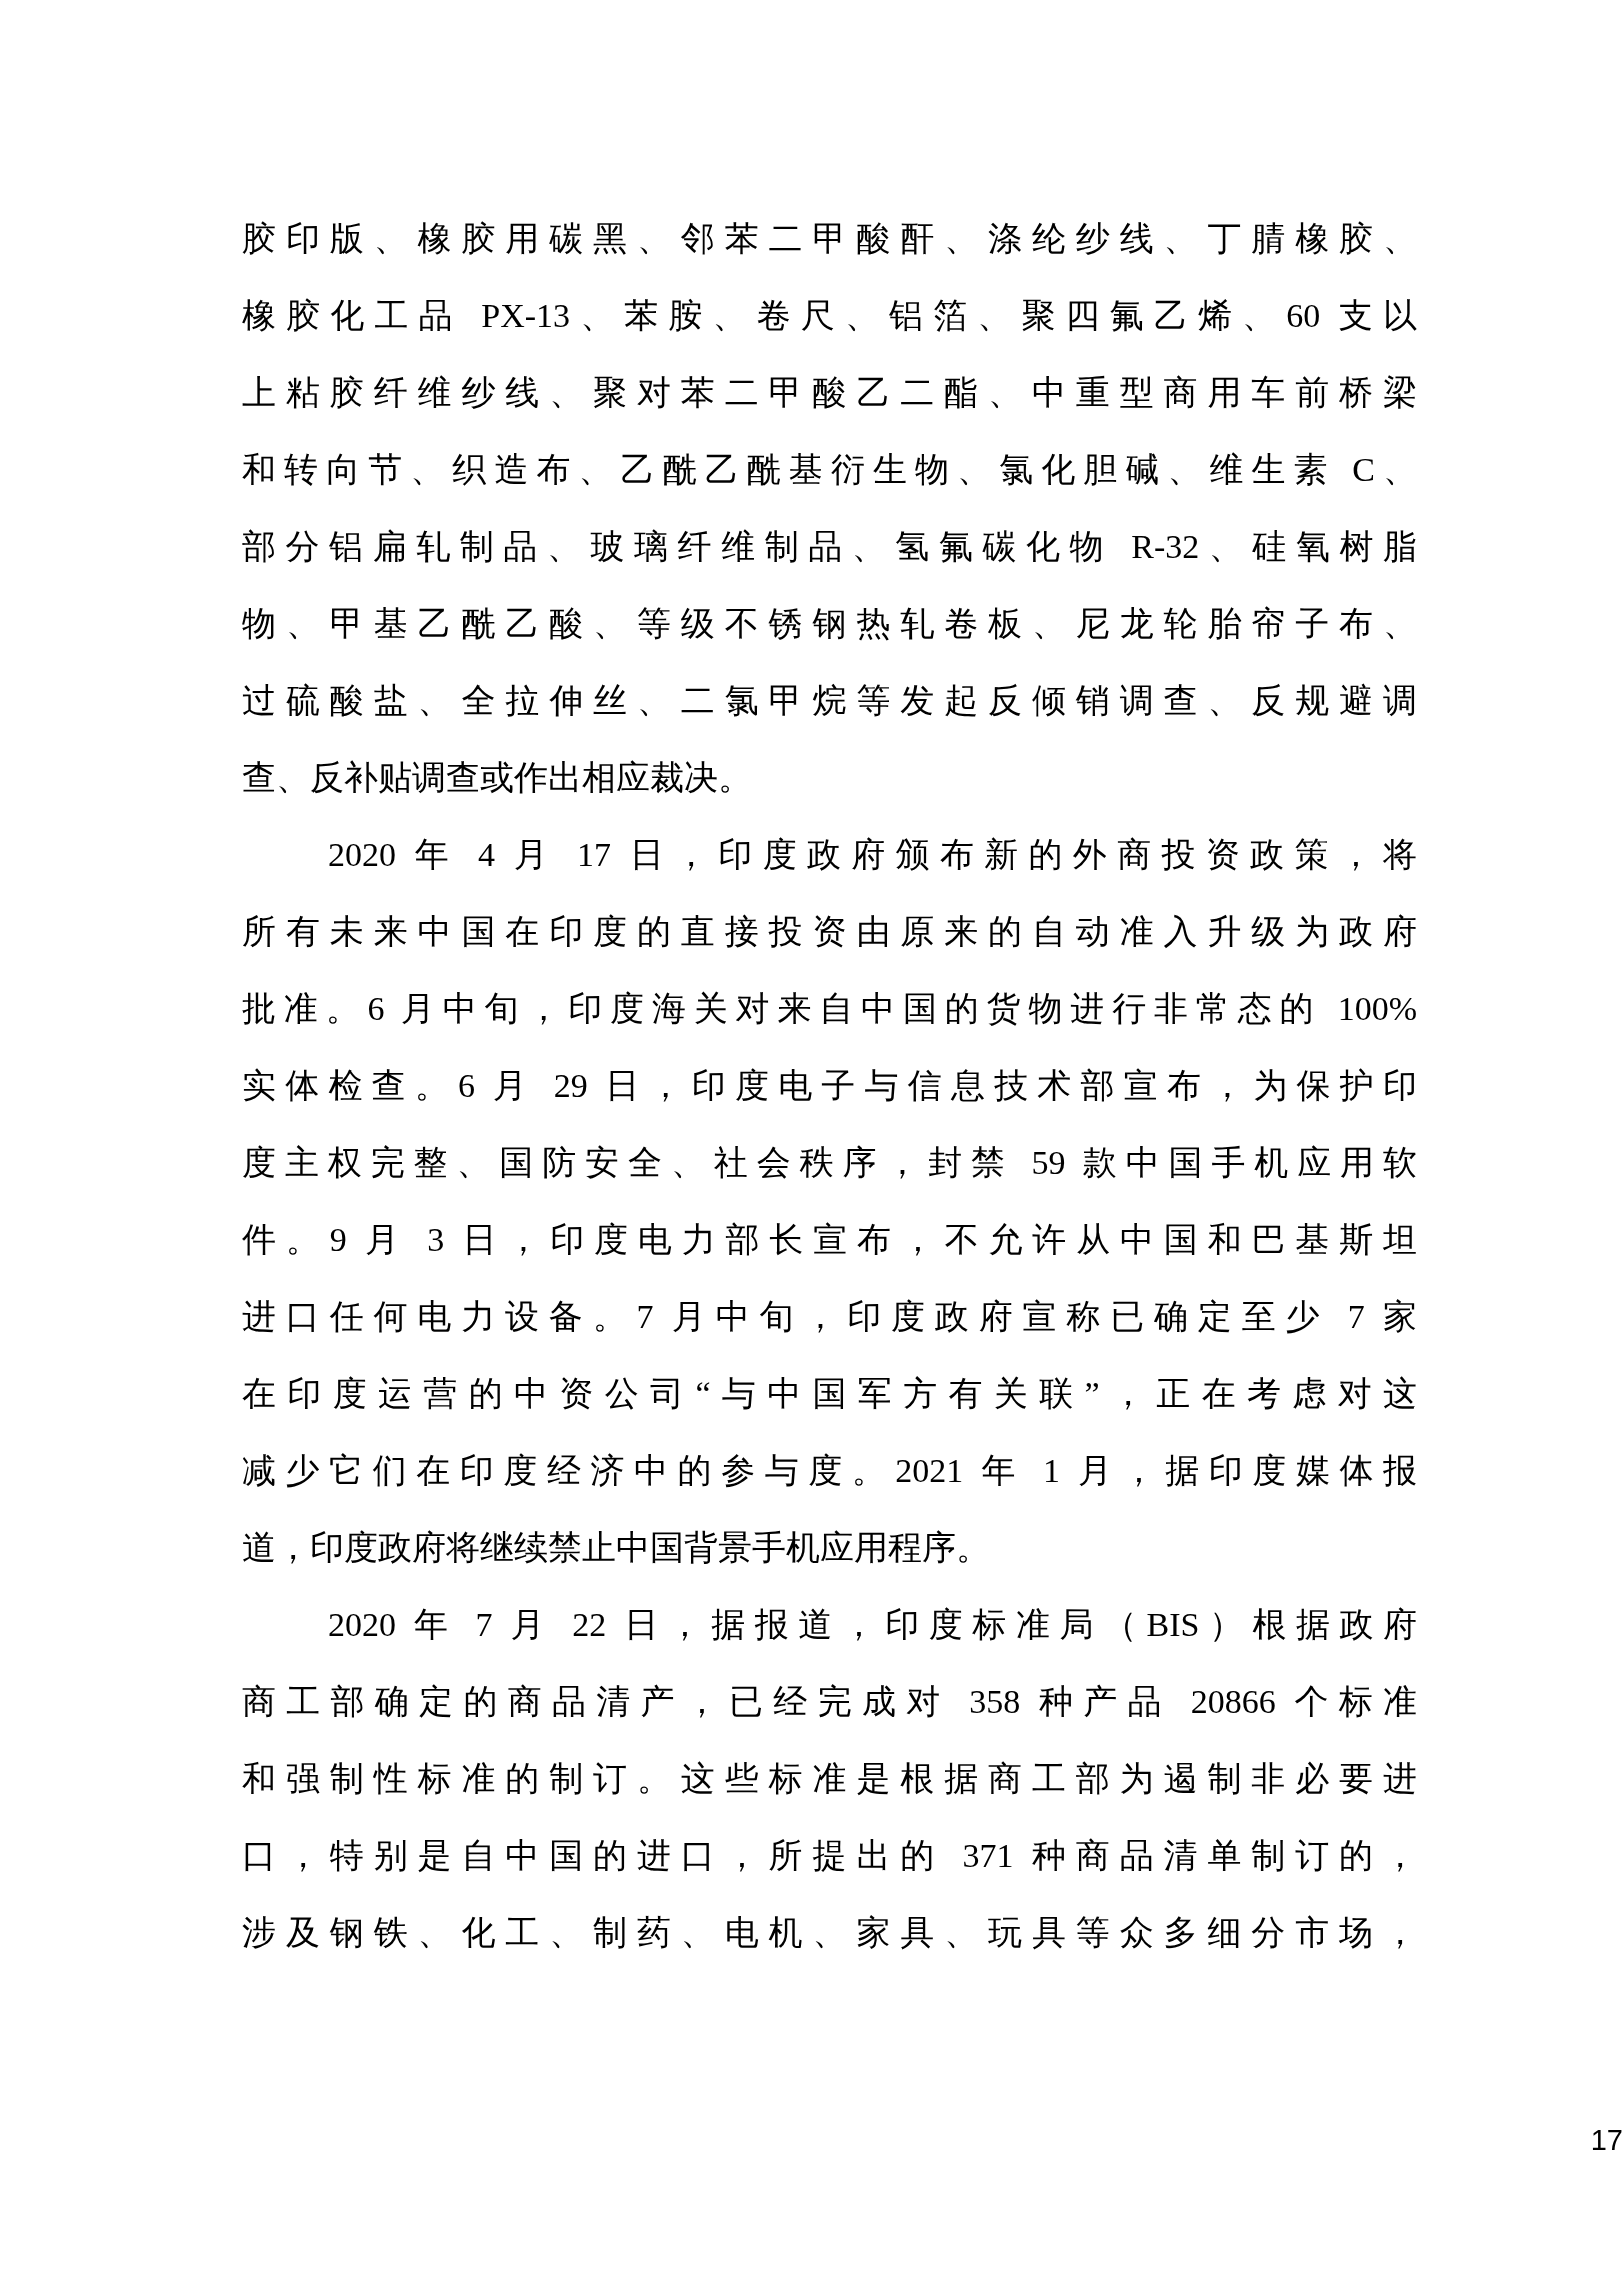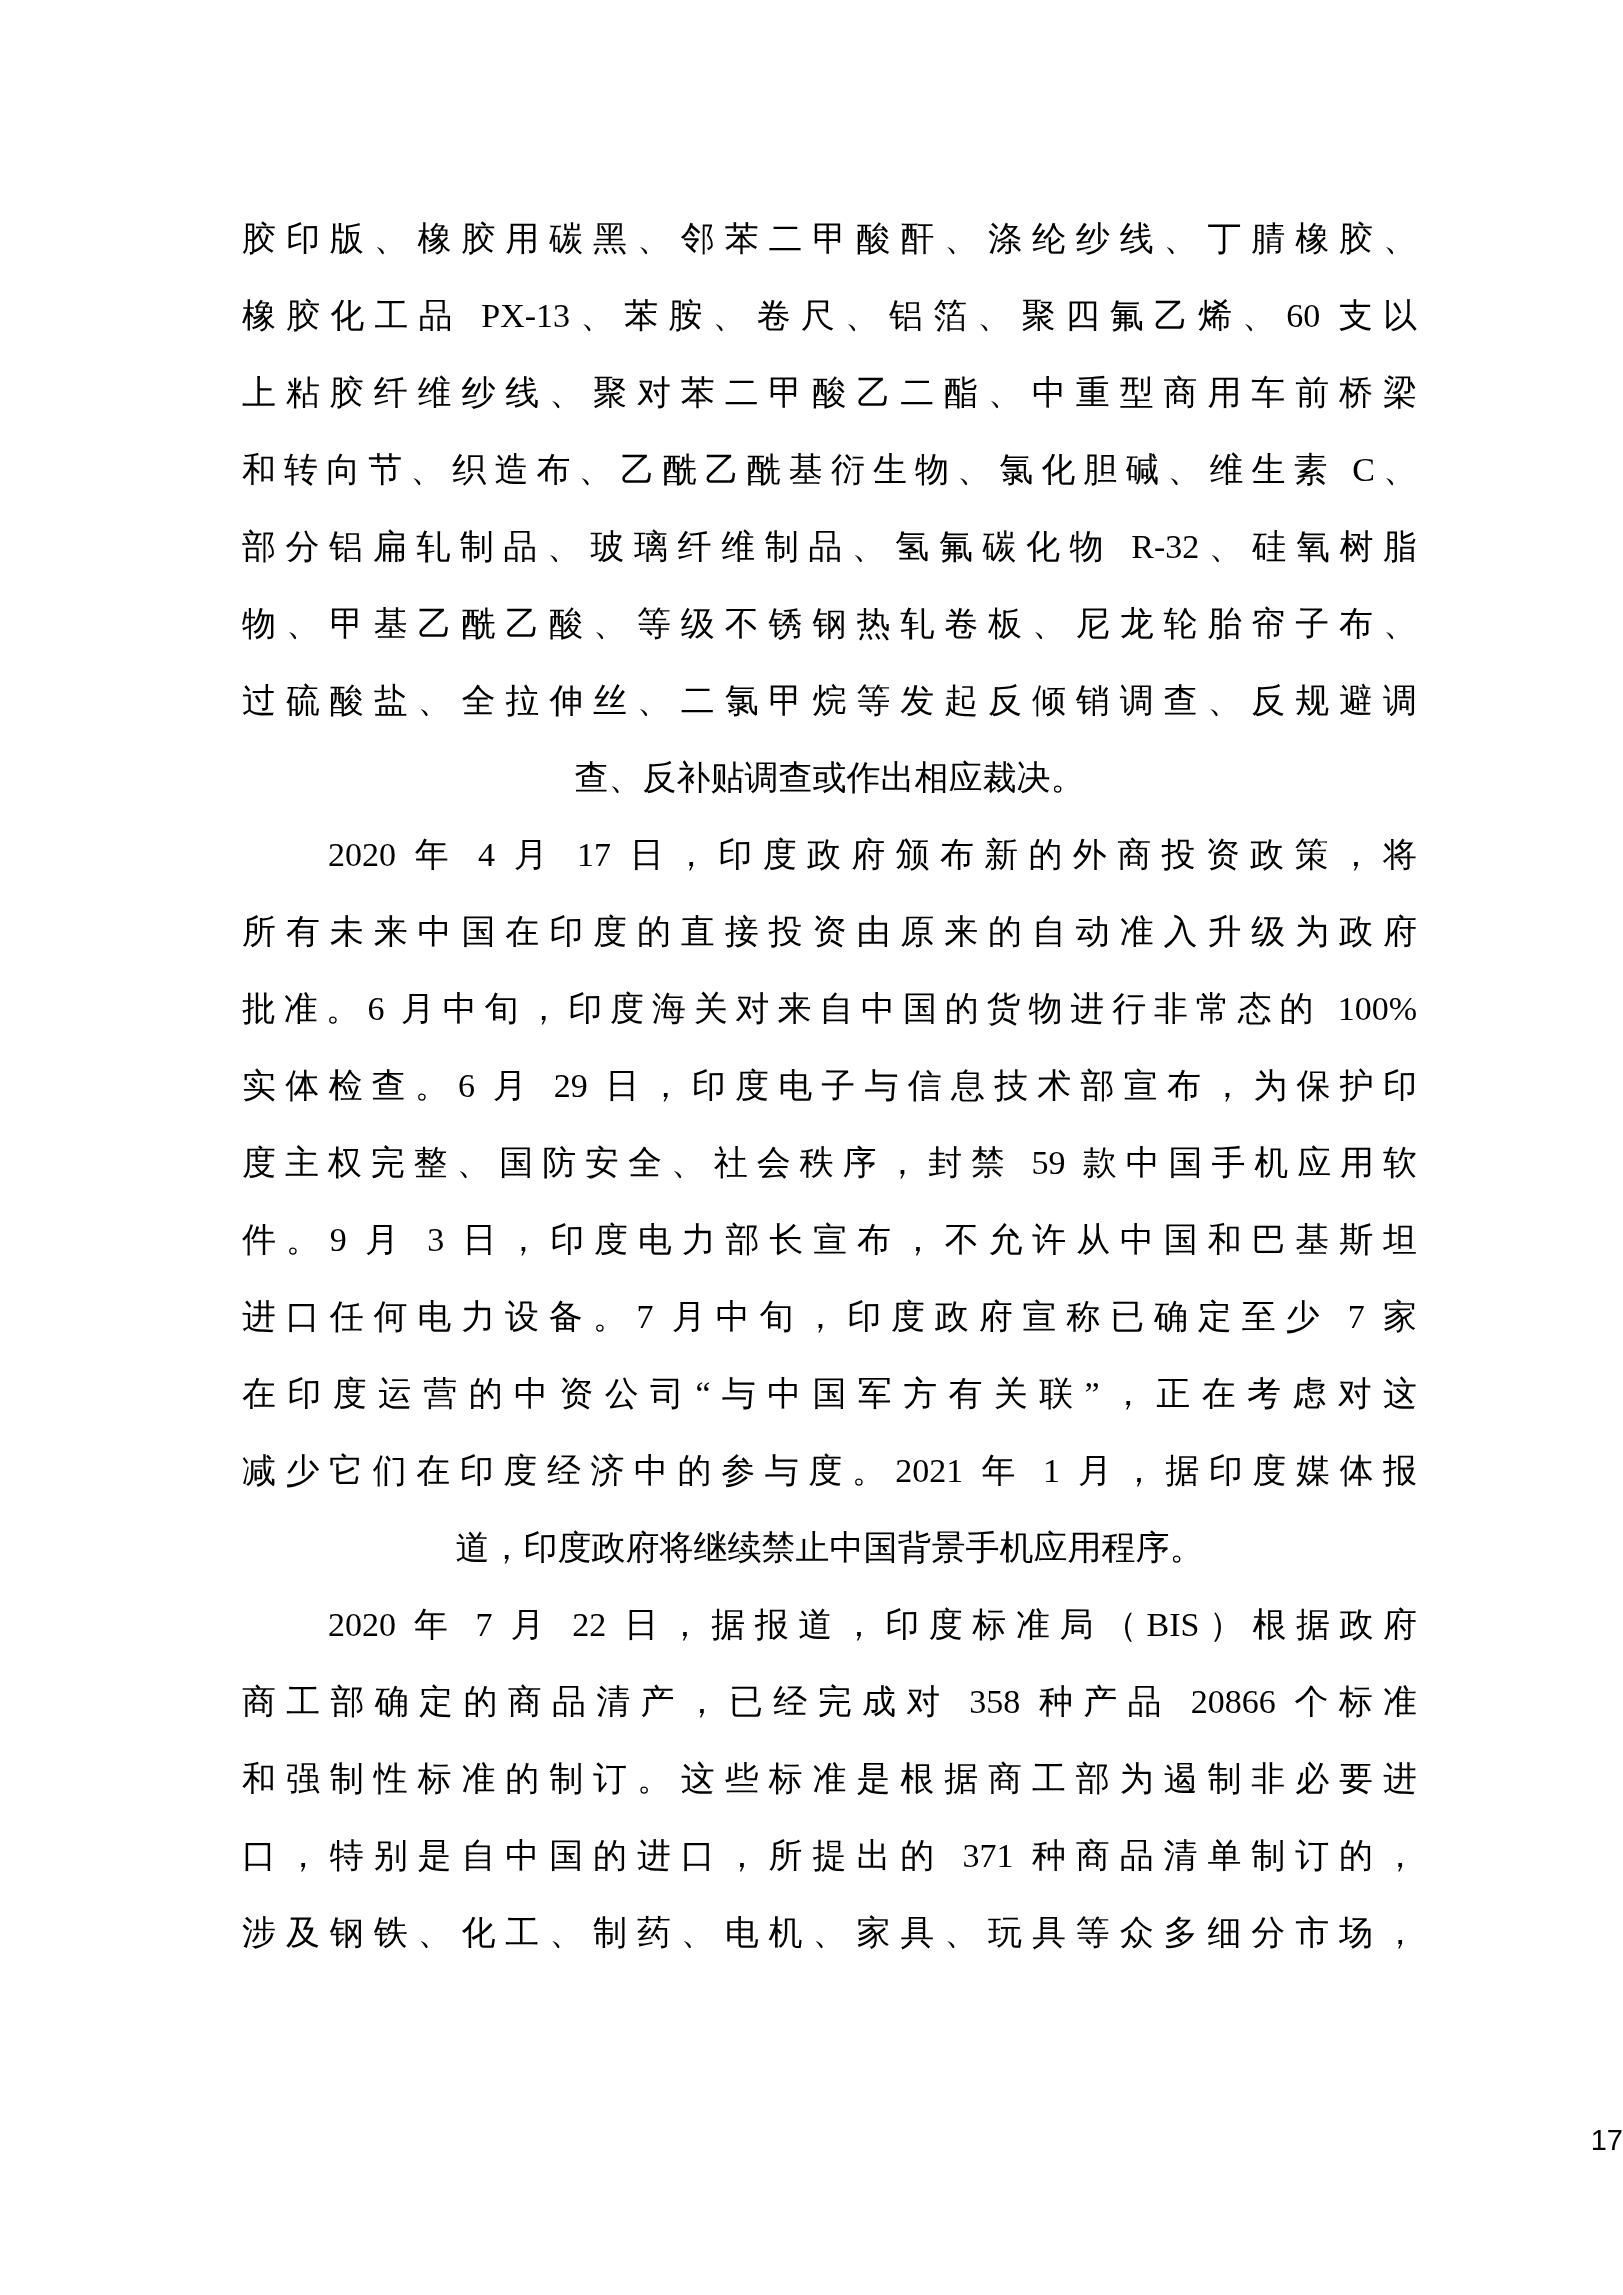--- a/index.html
+++ b/index.html
@@ -22,21 +22,21 @@
   }
   .paragraph { margin: 0; padding: 0; }
   .line {
     height: 77px;
     line-height: 77px;
     text-align: justify;
     text-align-last: justify;
     text-justify: inter-character;
   }
   .line.para-end {
-    text-align: center;
+    text-align: left;
     text-align-last: auto;
   }
   .line.indent {
     padding-left: 86px;
   }
   .page-number {
     position: absolute;
     top: 2123px;
     left: 0;
     width: 100%;

